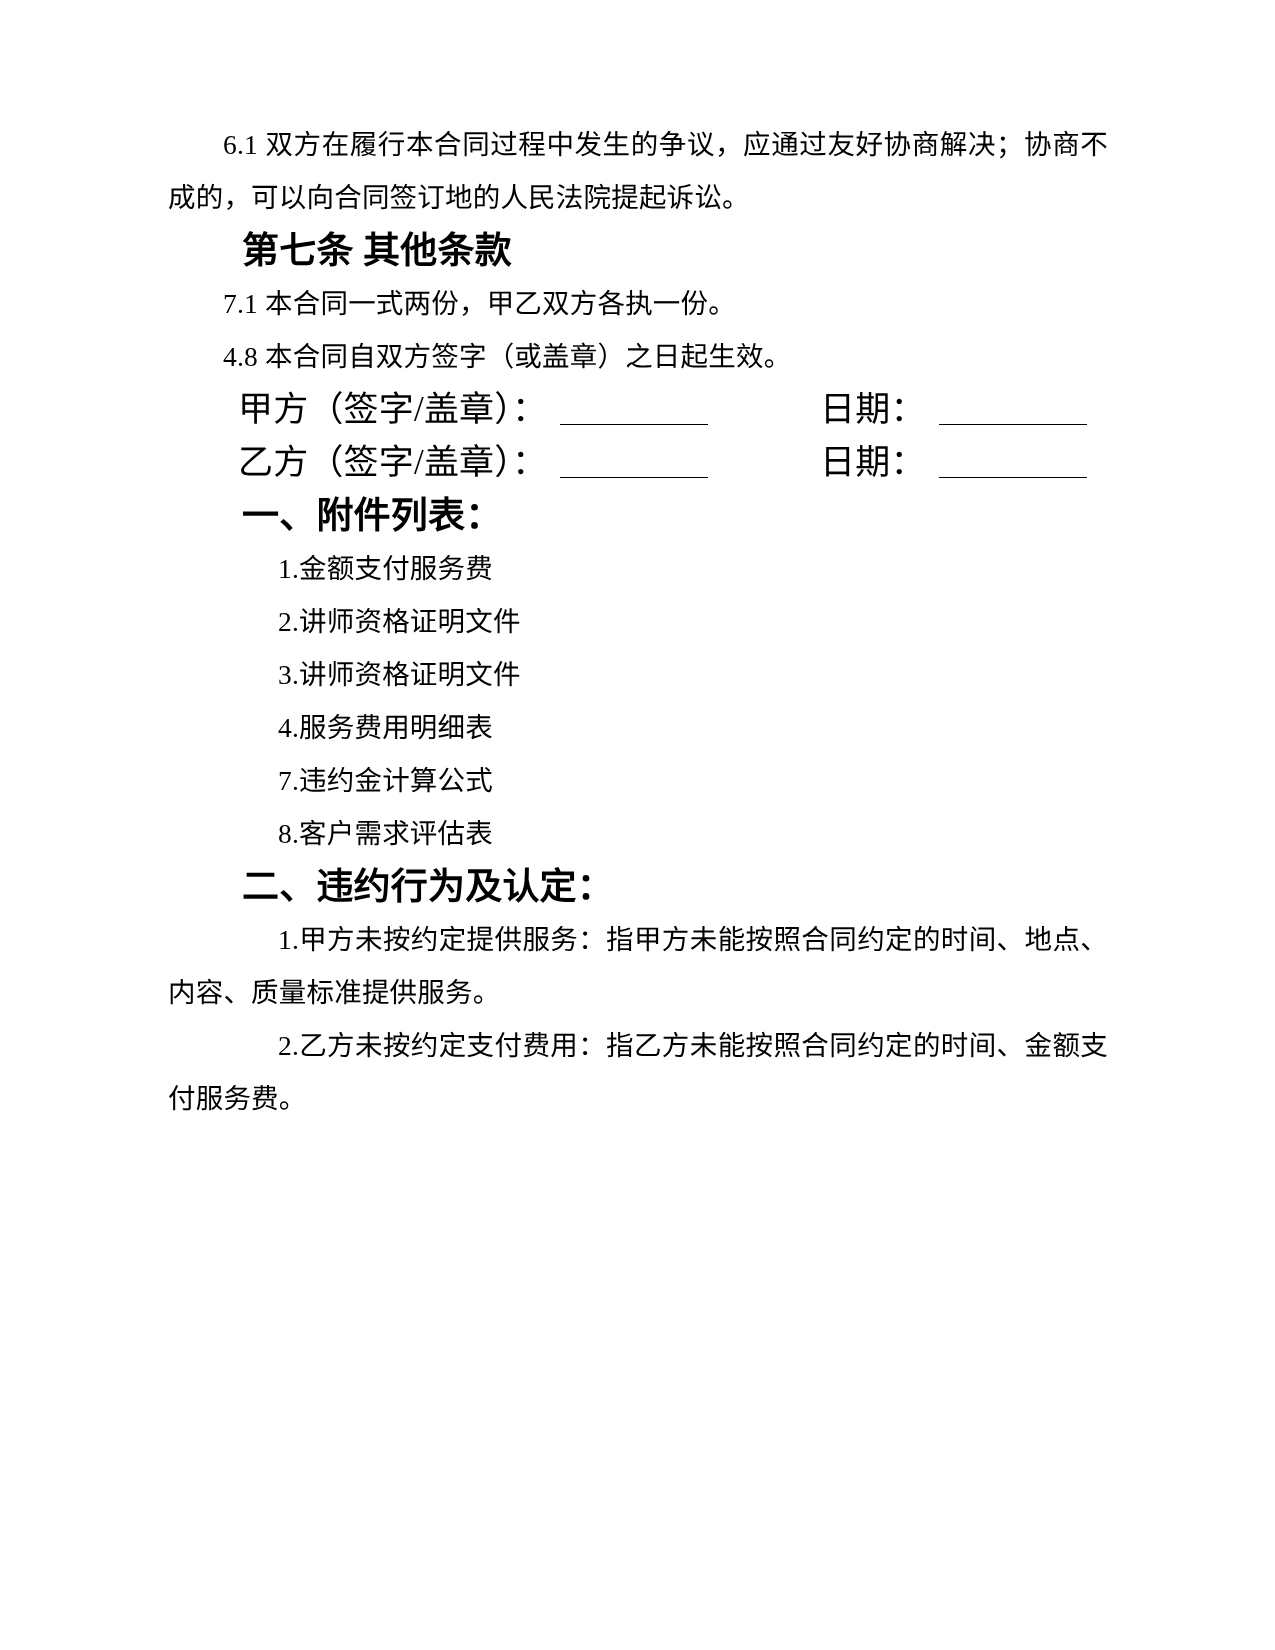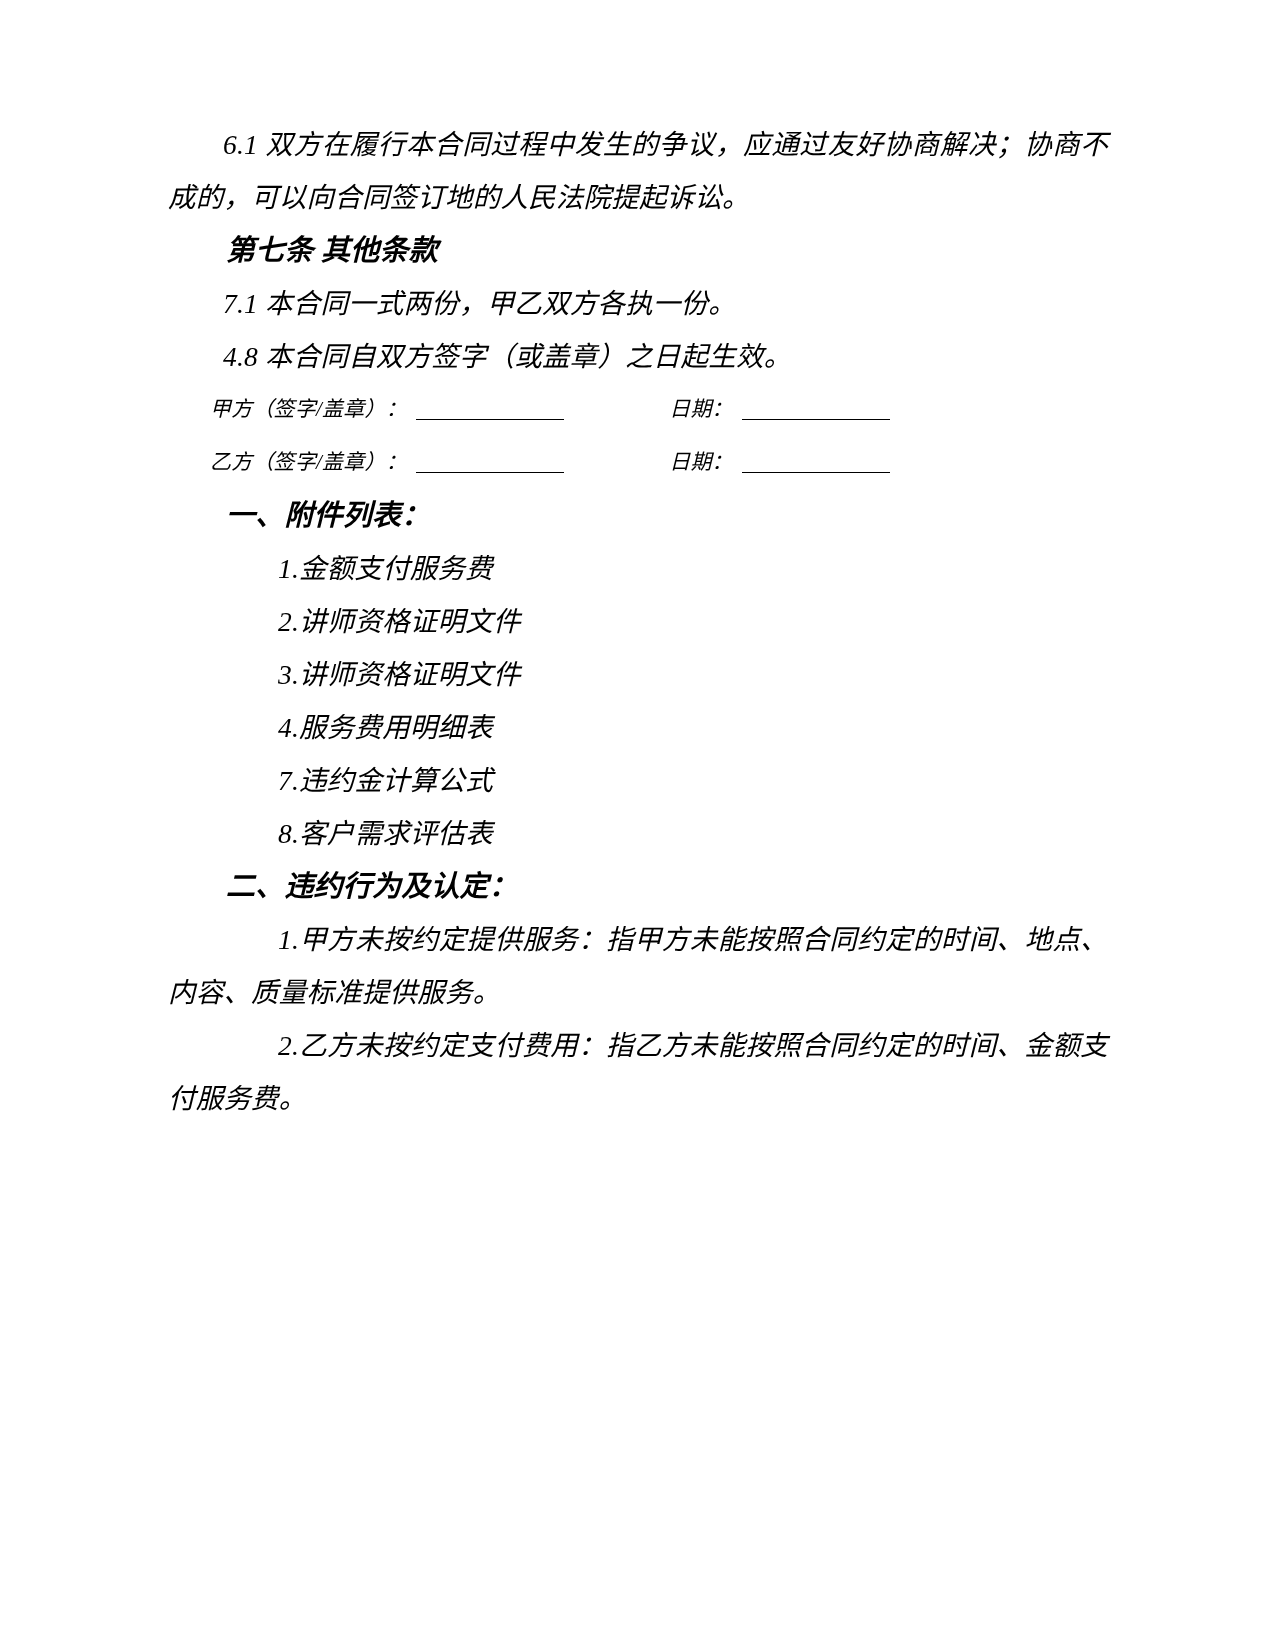--- a/index.html
+++ b/index.html
@@ -26,29 +26,28 @@
   .doc-body {
     width: 940px;
   }
   p {
     margin: 0;
     font-size: 27.5px;
     line-height: 53px;
     text-align: justify;
     text-justify: inter-ideograph;
     letter-spacing: 0.2px;
-    font-style: italic;
   }
   .indent {
     text-indent: 2em;
   }
   .heading {
     font-weight: bold;
     text-indent: 2em;
-    font-size: 29px;
+    font-size: 37px;
     line-height: 53px;
     margin: 0;
   }
   .list-item {
     text-indent: 2em;
     font-size: 27.5px;
     line-height: 53px;
     margin: 0;
   }
   .num {
@@ -58,21 +57,21 @@
   .sig-line {
     display: inline-block;
     border-bottom: 1.6px solid #000;
     width: 148px;
     vertical-align: -4px;
     margin-left: 4px;
     margin-right: 4px;
   }
   .sig-row {
     text-indent: 2em;
-    font-size: 21px;
+    font-size: 35px;
     line-height: 53px;
     margin: 0;
     white-space: nowrap;
   }
   .sig-gap {
     display: inline-block;
     width: 90px;
   }
 </style>
 </head>

